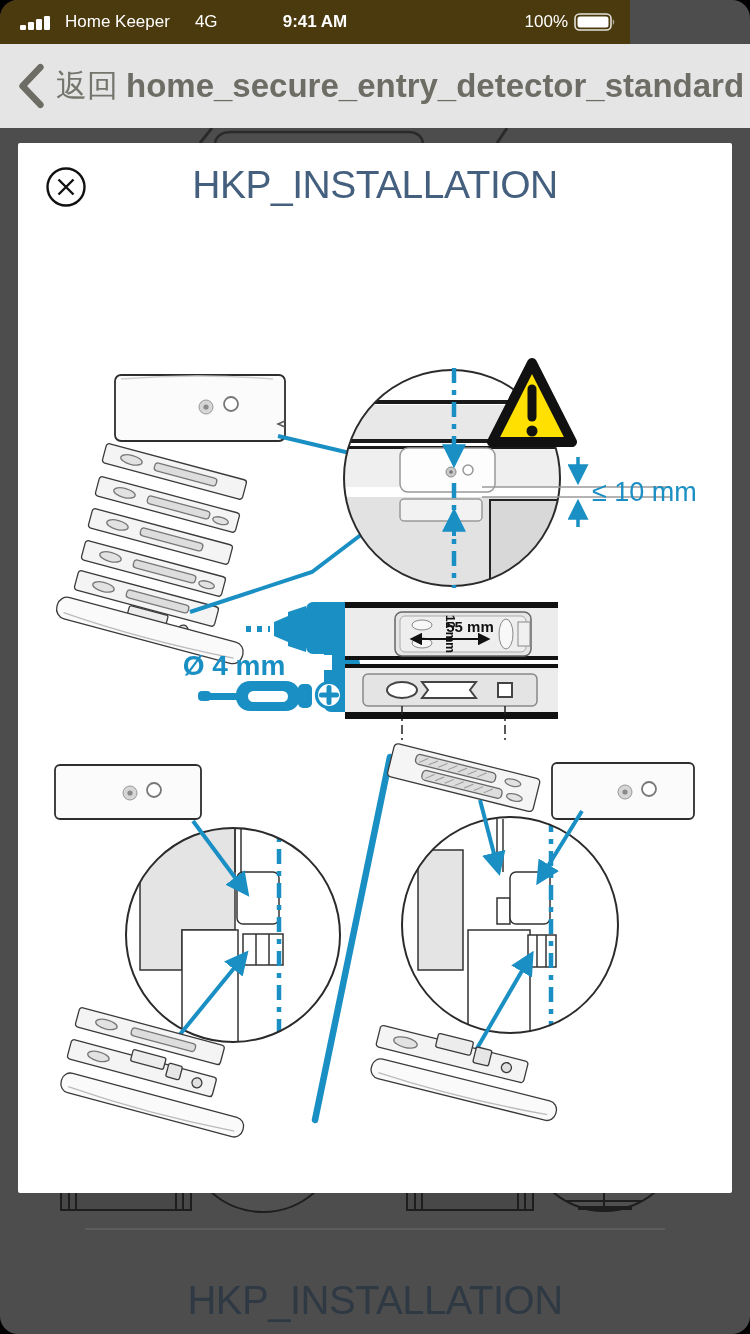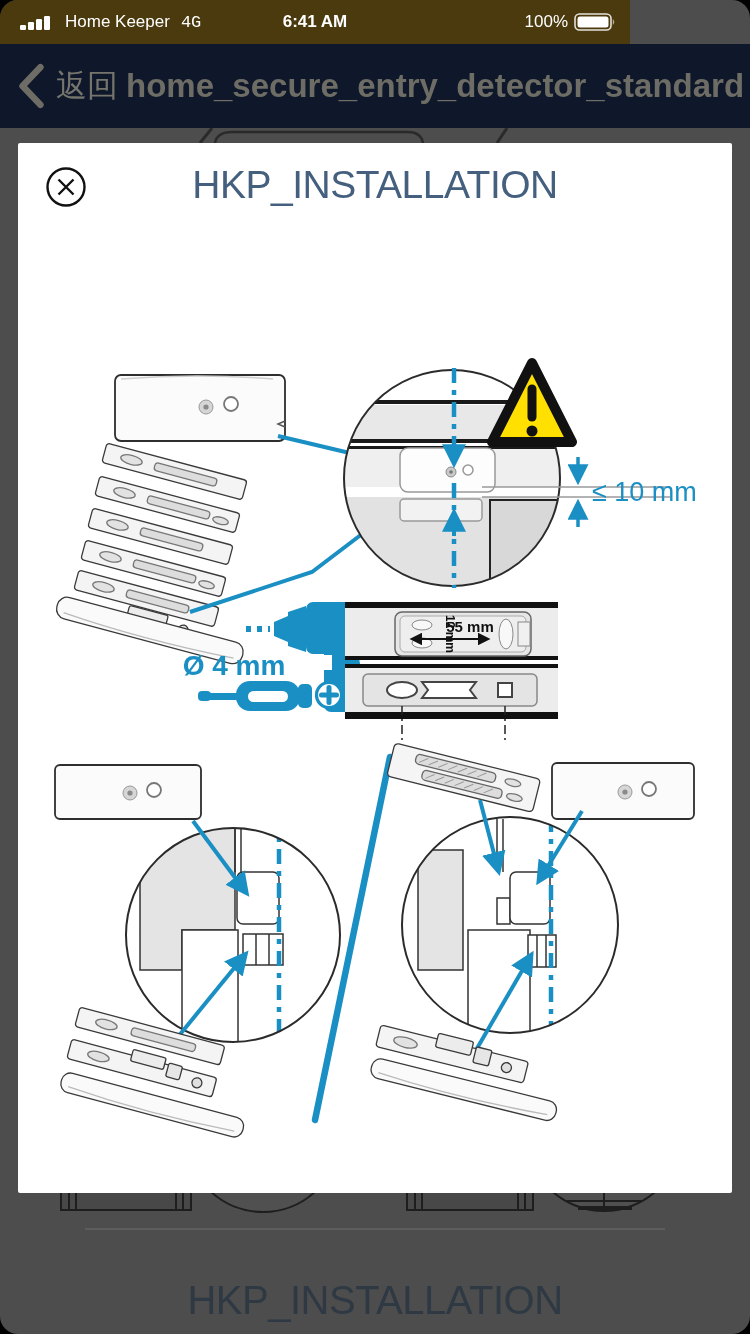--- a/index.html
+++ b/index.html
@@ -4,27 +4,27 @@
 <style>
   html,body{margin:0;padding:0;}
   body{width:750px;height:1334px;background:#000;position:relative;
        font-family:"Liberation Sans",sans-serif;-webkit-font-smoothing:antialiased;}
   .screen{position:absolute;inset:0;border-radius:18px;overflow:hidden;background:#4d4d4d;}
 
   
   .status-bar{position:absolute;top:0;left:0;width:630px;height:44px;background:#4a3a0d;
               color:#fff;font-size:17px;}
   .sb-left{position:absolute;left:20px;top:0;height:44px;display:flex;align-items:center;gap:9px;}
-  .sb-network{margin-left:2px;font-family:Liberation Mono, monospace;}
+  .sb-network{margin-left:16px;}
   .sb-time{position:absolute;left:0;right:0;top:0;height:44px;display:flex;align-items:center;
            justify-content:center;font-weight:bold;}
   .sb-right{position:absolute;right:14px;top:0;height:44px;display:flex;align-items:center;gap:6px;}
 
   
-  .nav-bar{position:absolute;top:44px;left:0;width:750px;height:84px;background:#0f172a;
+  .nav-bar{position:absolute;top:44px;left:0;width:750px;height:84px;background:#e5e5e5;
            display:flex;align-items:center;overflow:hidden;}
   .nav-back{display:flex;align-items:center;gap:10px;margin-left:16px;flex:0 0 auto;
             background:none;border:none;padding:0;cursor:pointer;}
   .nav-back-label{font-size:31px;color:#75756d;}
   .nav-title{font-size:33px;font-weight:bold;color:#6d6d65;margin-left:8px;white-space:nowrap;
              overflow:hidden;}
 
   
   .bg-top-strip{position:absolute;left:0;top:128px;width:750px;height:15px;}
   .bg-bottom{position:absolute;left:0;top:1193px;width:750px;height:141px;}
@@ -81,21 +81,21 @@
     <div class="sb-left">
       <svg width="36" height="16" viewBox="0 0 36 16">
         <rect x="0" y="11" width="6" height="5" rx="1.2" fill="#fff"></rect>
         <rect x="8" y="8" width="6" height="8" rx="1.2" fill="#fff"></rect>
         <rect x="16" y="5" width="6" height="11" rx="1.2" fill="#fff"></rect>
         <rect x="24" y="2" width="6" height="14" rx="1.2" fill="#fff"></rect>
       </svg>
       <span>Home Keeper</span>
       <span class="sb-network">4G</span>
     </div>
-    <div class="sb-time">6:41 AM</div>
+    <div class="sb-time">9:41 AM</div>
     <div class="sb-right">
       <span>100%</span>
       <svg width="42" height="20" viewBox="0 0 42 20">
         <rect x="1" y="2" width="36" height="16" rx="4.5" fill="none" stroke="#fff" stroke-width="1.6" opacity="0.85"></rect>
         <rect x="3.5" y="4.5" width="31" height="11" rx="2.5" fill="#fff"></rect>
         <path d="M38.8,7 q3,3 0,6 z" fill="#fff" opacity="0.6"></path>
       </svg>
     </div>
   </div>
 

